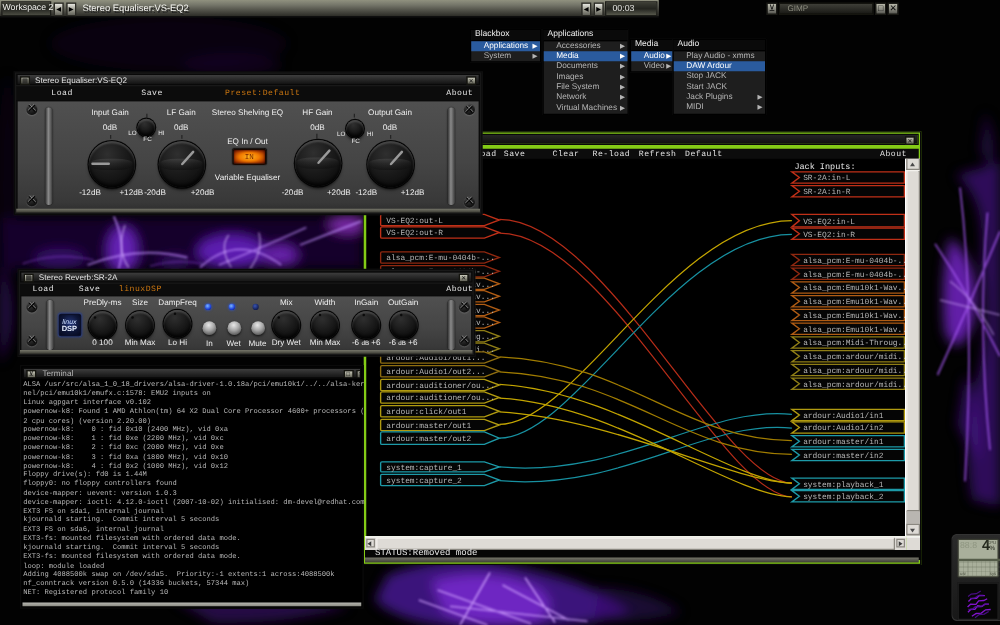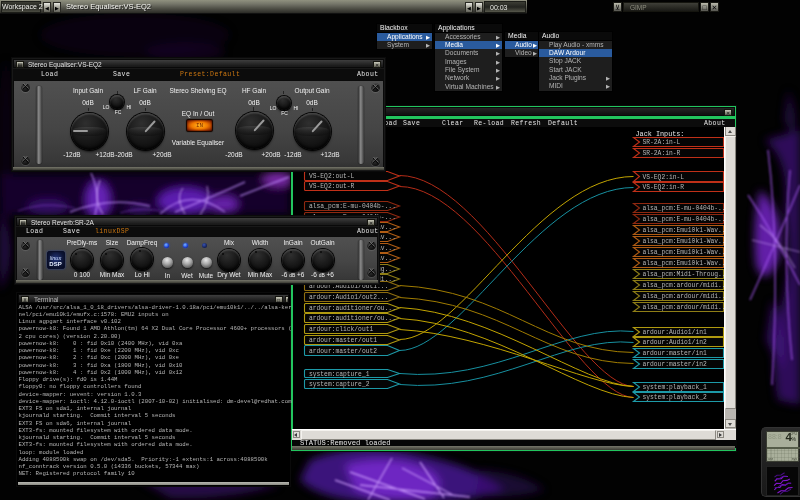--- a/index.html
+++ b/index.html
@@ -87,21 +87,21 @@
           <feGaussianBlur stdDeviation="0.8"></feGaussianBlur>
         </filter>
       </defs>
 <defs>
         <filter id="bl" x="-50%" y="-50%" width="200%" height="200%">
           <feGaussianBlur stdDeviation="4.5"></feGaussianBlur>
         </filter>
       </defs>
 </svg>
 
-<div class="abs win" id="patchbay" style="left:290px;top:105px;width:447px;height:347px;background:#22c55e">
+<div class="abs win" id="patchbay" style="left:290px;top:105px;width:447px;height:347px;background:#84cc16">
   <div class="tbar" style="height:9px;background:linear-gradient(180deg,#262626,#121212 85%)">
         <span class="tclose">✕</span>
       </div>
   <div class="mbar" style="top:12.5px;height:9.5px;line-height:9.5px;font-size:6.5px">
     <span class="mitem" style="left:88px">Load</span>
     <span class="mitem" style="left:111px">Save</span>
     <span class="mitem" style="left:150px">Clear</span>
     <span class="mitem" style="left:182px">Re-load</span>
     <span class="mitem" style="left:219px">Refresh</span>
     <span class="mitem" style="left:256px">Default</span>
@@ -207,21 +207,21 @@
   <div class="abs" style="left:434px;top:313px;width:11px;height:9px;background:#dedbd6;border:1px solid #8a8780"></div>
   <div class="abs" style="left:436.5px;top:316.5px;width:0;height:0;border-left:2.5px solid transparent;border-right:2.5px solid transparent;border-top:3.5px solid #4a4a4a"></div>
 
   <div class="abs" style="left:1px;top:322.5px;width:433px;height:11.5px;background:#dedbd6;border-top:1px solid #fff"></div>
   <div class="abs" style="left:1.5px;top:325px;width:7px;height:7px;background:#dedbd6;border:1px solid #8a8780"></div>
   <div class="abs" style="left:3px;top:326.5px;width:0;height:0;border-top:2.5px solid transparent;border-bottom:2.5px solid transparent;border-right:3.5px solid #3a3a3a"></div>
   <div class="abs" style="left:9.5px;top:323.5px;width:415px;height:10px;background:#dedbd6;border:1px solid #f4f2ee;border-right-color:#8a8780;border-bottom-color:#8a8780"></div>
   <div class="abs" style="left:425.5px;top:325px;width:7px;height:7px;background:#dedbd6;border:1px solid #8a8780"></div>
   <div class="abs" style="left:427.5px;top:326.5px;width:0;height:0;border-top:2.5px solid transparent;border-bottom:2.5px solid transparent;border-left:3.5px solid #3a3a3a"></div>
   <div class="abs" style="left:433.5px;top:322.5px;width:11.5px;height:11.5px;background:#dedbd6;border-top:1px solid #fff"></div>
-  <div class="abs" style="left:1px;top:334px;width:445px;height:7.5px;background:#060606;color:#e6e6e6;font-size:7.2px;line-height:7.2px;padding-left:8px;font-family:'Liberation Mono',monospace">STATUS:Removed loaded</div>
+  <div class="abs" style="left:1px;top:334px;width:445px;height:7.5px;background:#060606;color:#e6e6e6;font-size:7.2px;line-height:7.2px;padding-left:8px;font-family:'Liberation Mono',monospace">STATUS:Removed mode</div>
   <div class="handle" style="bottom:1.5px;height:4px"></div>
 </div>
 
 <div class="abs win" id="eq" style="left:11px;top:57px;width:375px;height:115px">
   <div class="tbar">
         <span class="ticon">▦</span>
         <span class="ttext">Stereo Equaliser:VS-EQ2</span>
         <span class="tclose">✕</span>
       </div>
   <div class="mbar" style="top:11px;height:11px;line-height:11px">

